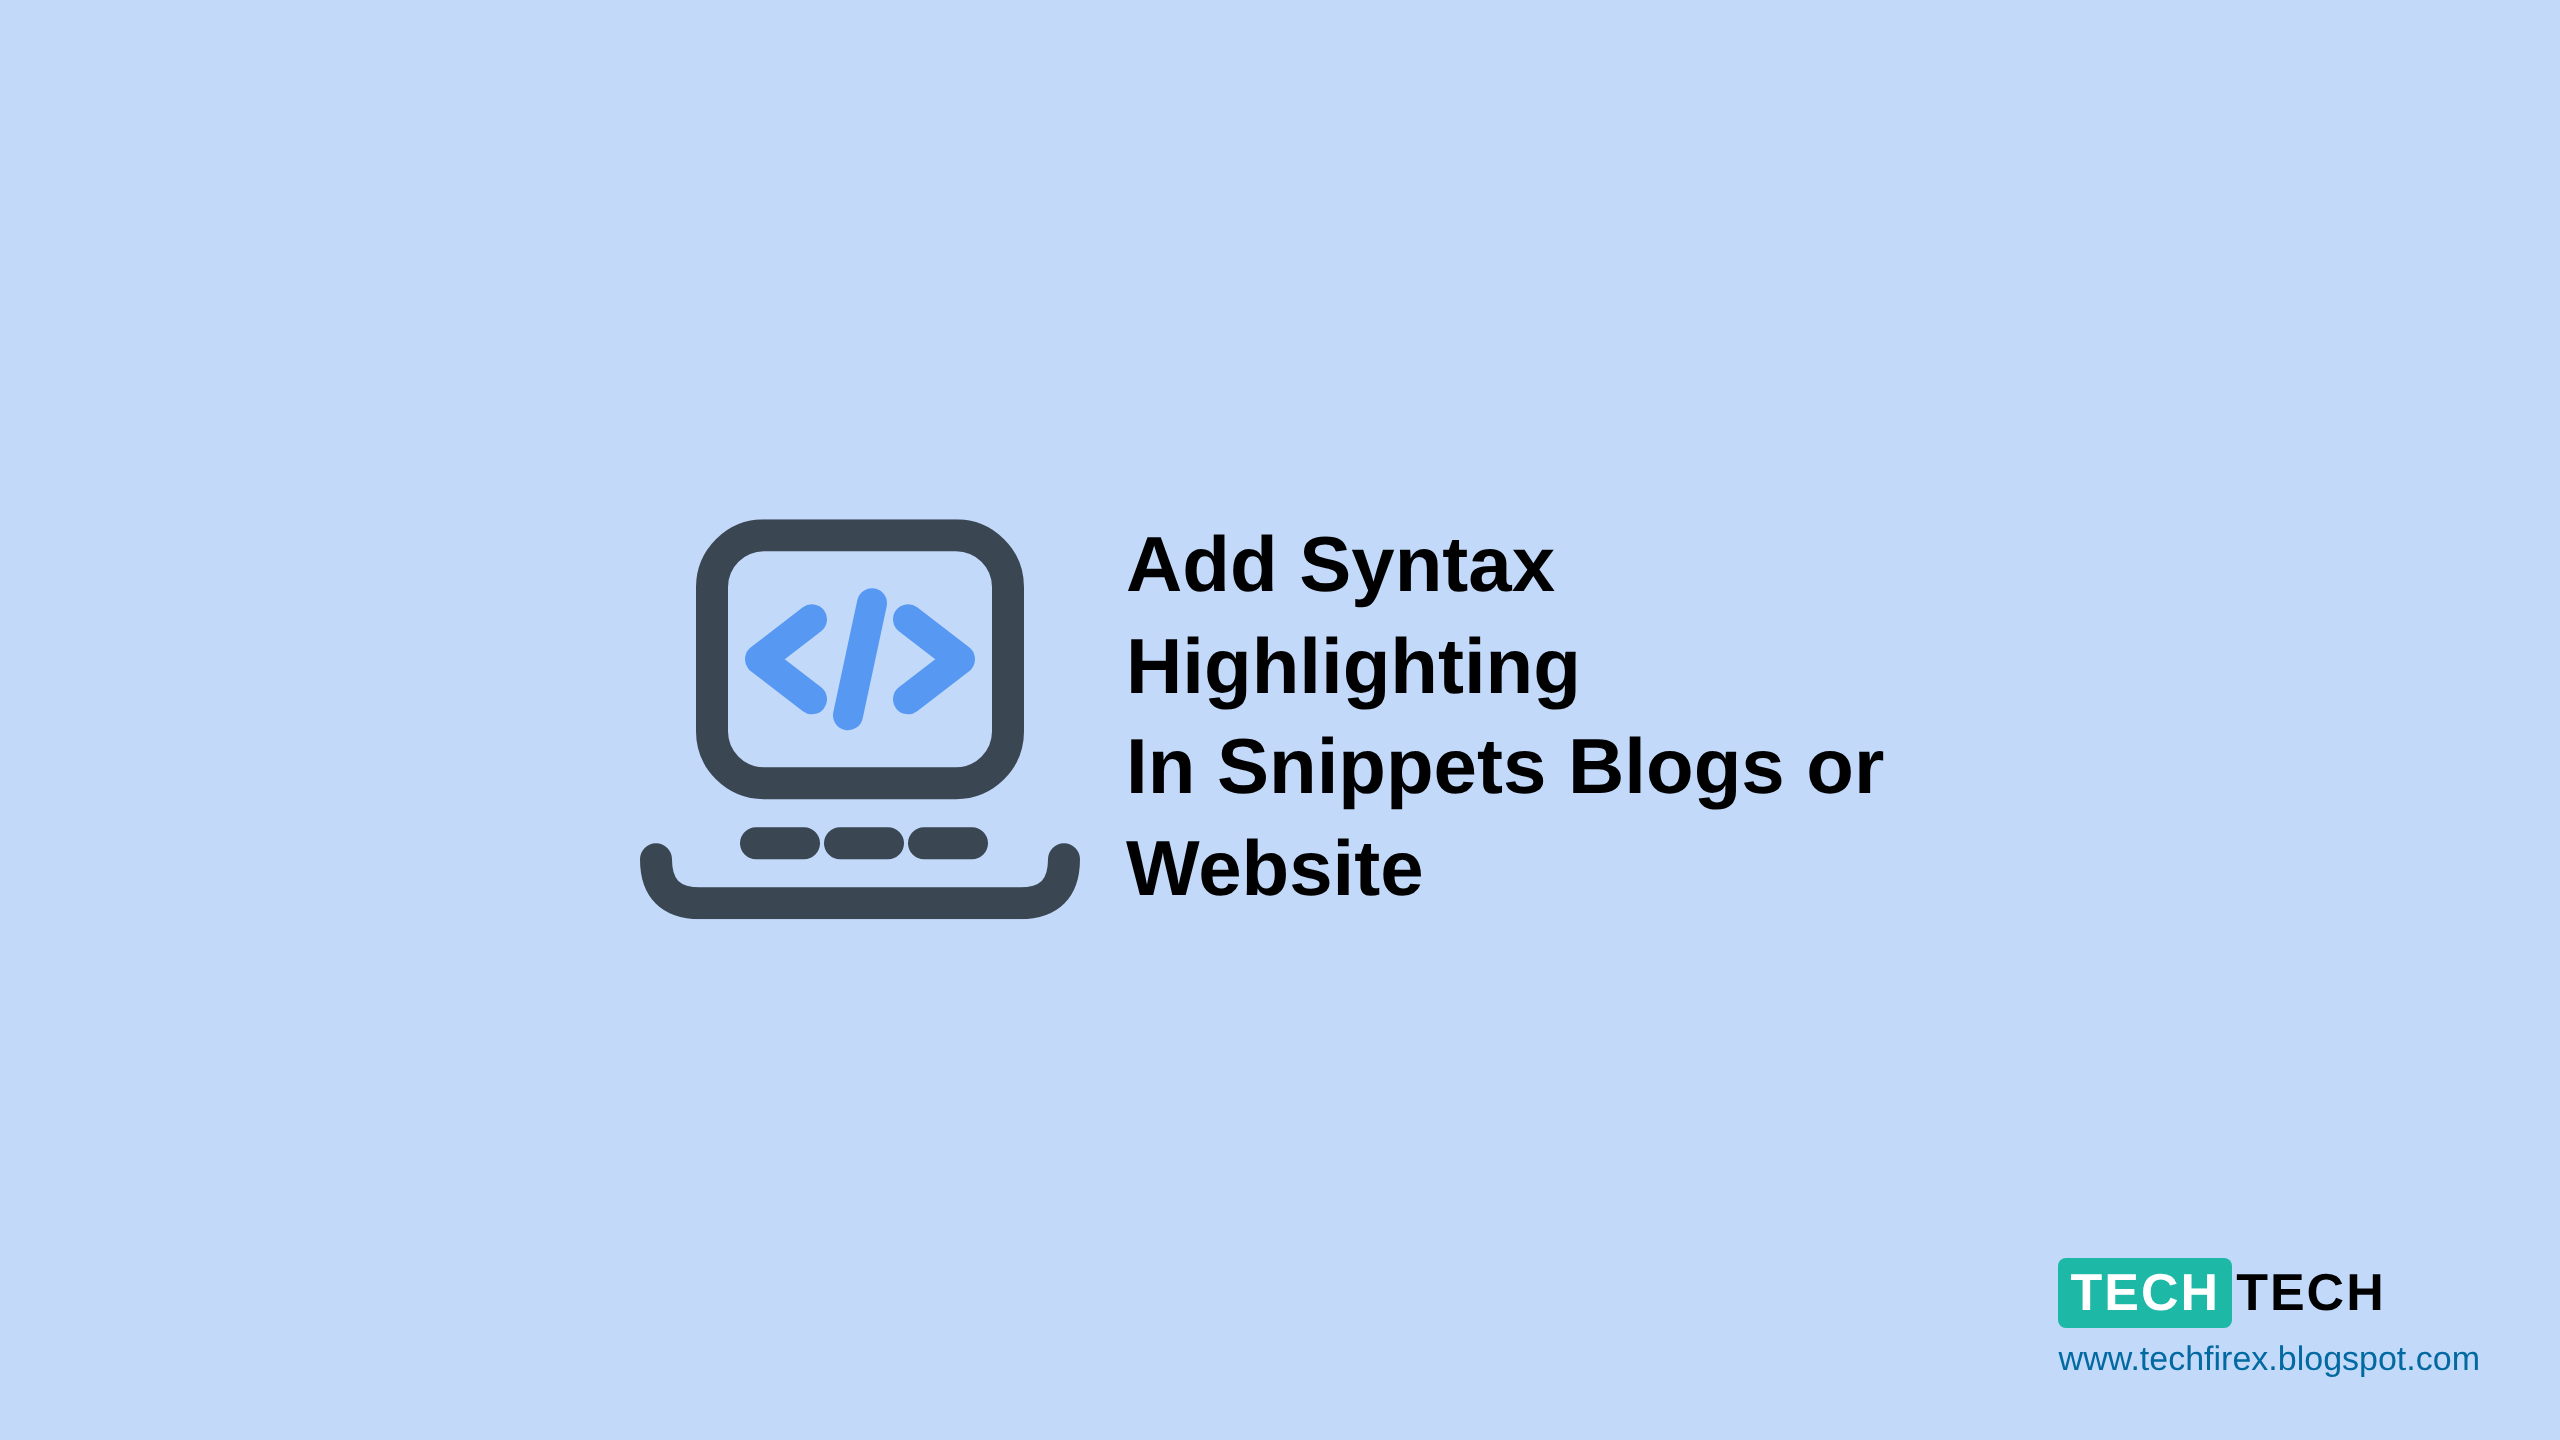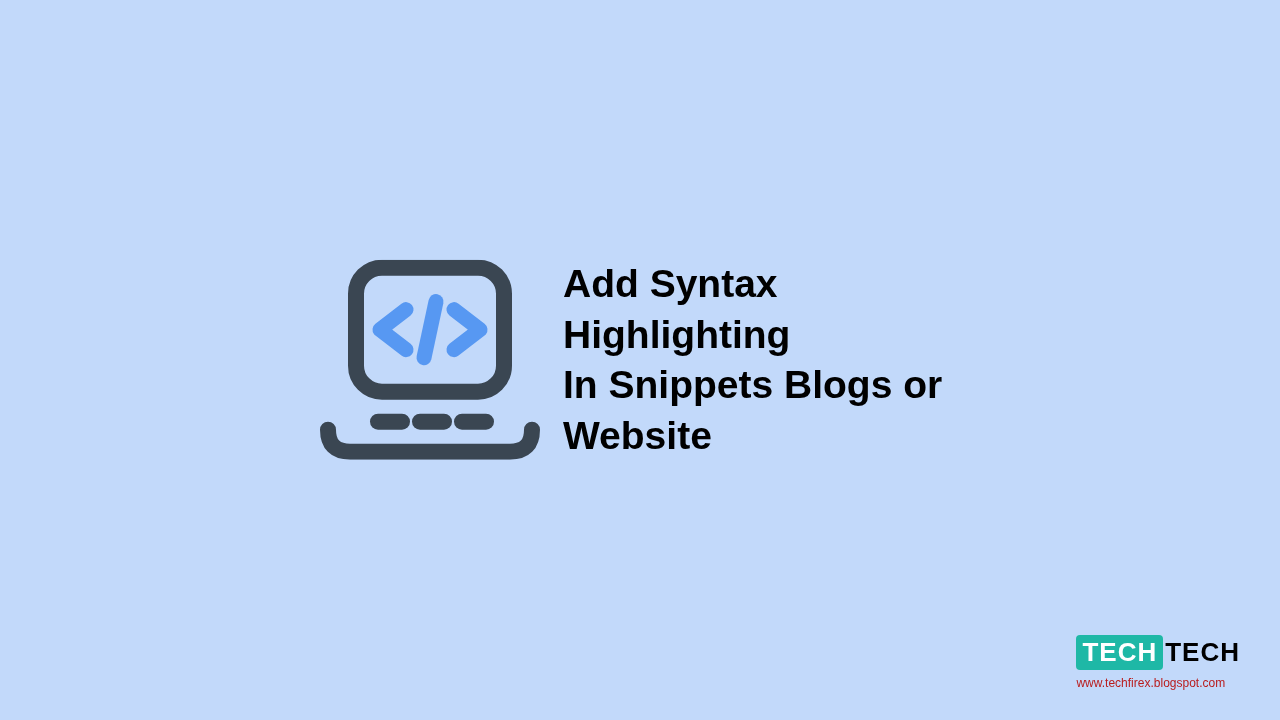--- a/index.html
+++ b/index.html
@@ -49,22 +49,22 @@
       background: #1eb8a6;
       color: #fff;
       padding: 2px 6px;
       border-radius: 4px;
     }
     .logo-fire {
       color: #000;
       margin-left: 2px;
     }
     .url {
-      font-size: 12px;
-      color: #b91c1c;
+      font-size: 17px;
+      color: #0369a1;
       font-weight: 500;
     }
   </style>
 </head>
 <body>
 
 <div class="content">
   <div class="icon-wrapper">
     <svg viewBox="0 0 220 200" width="220" height="200">
 

